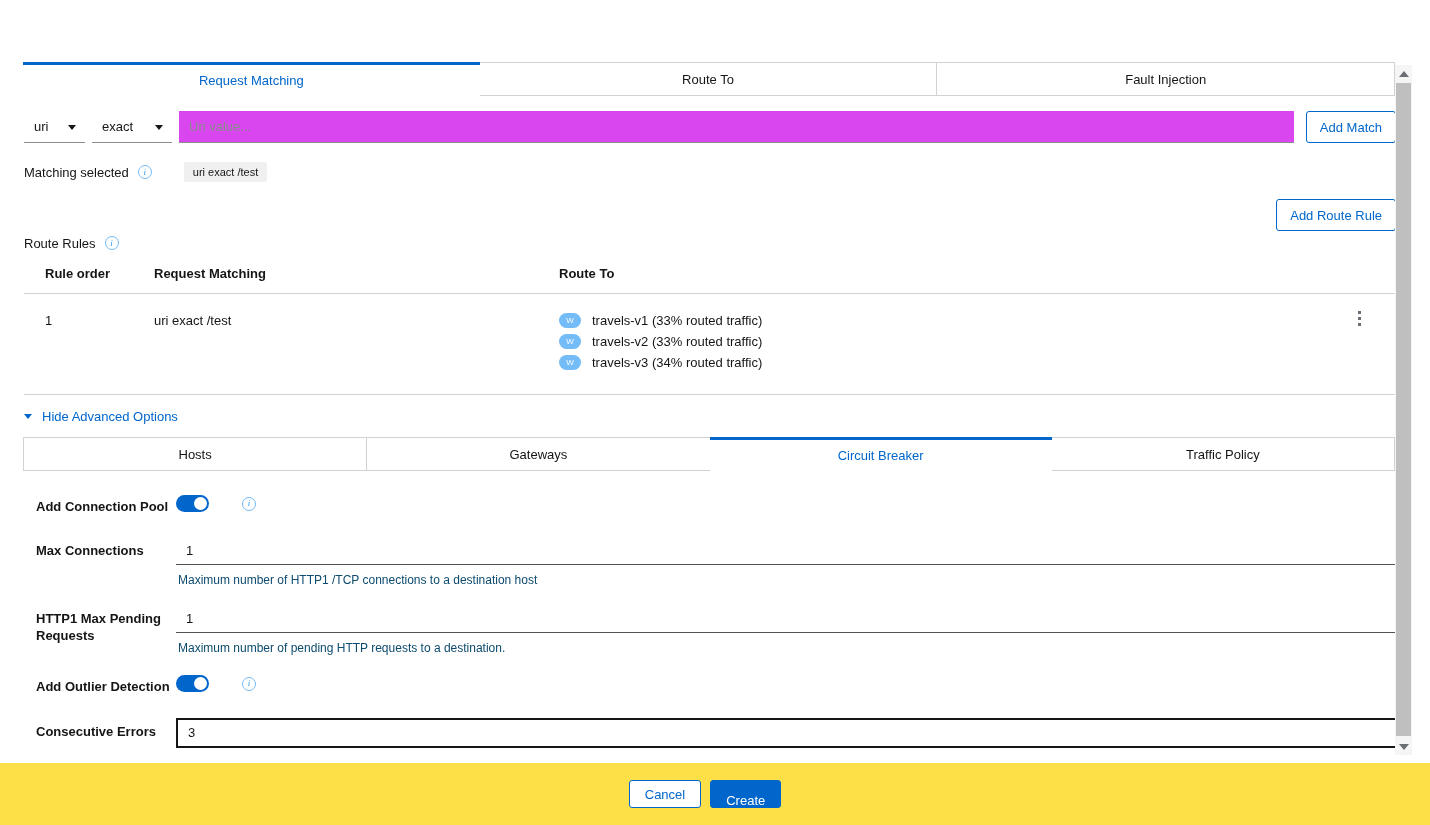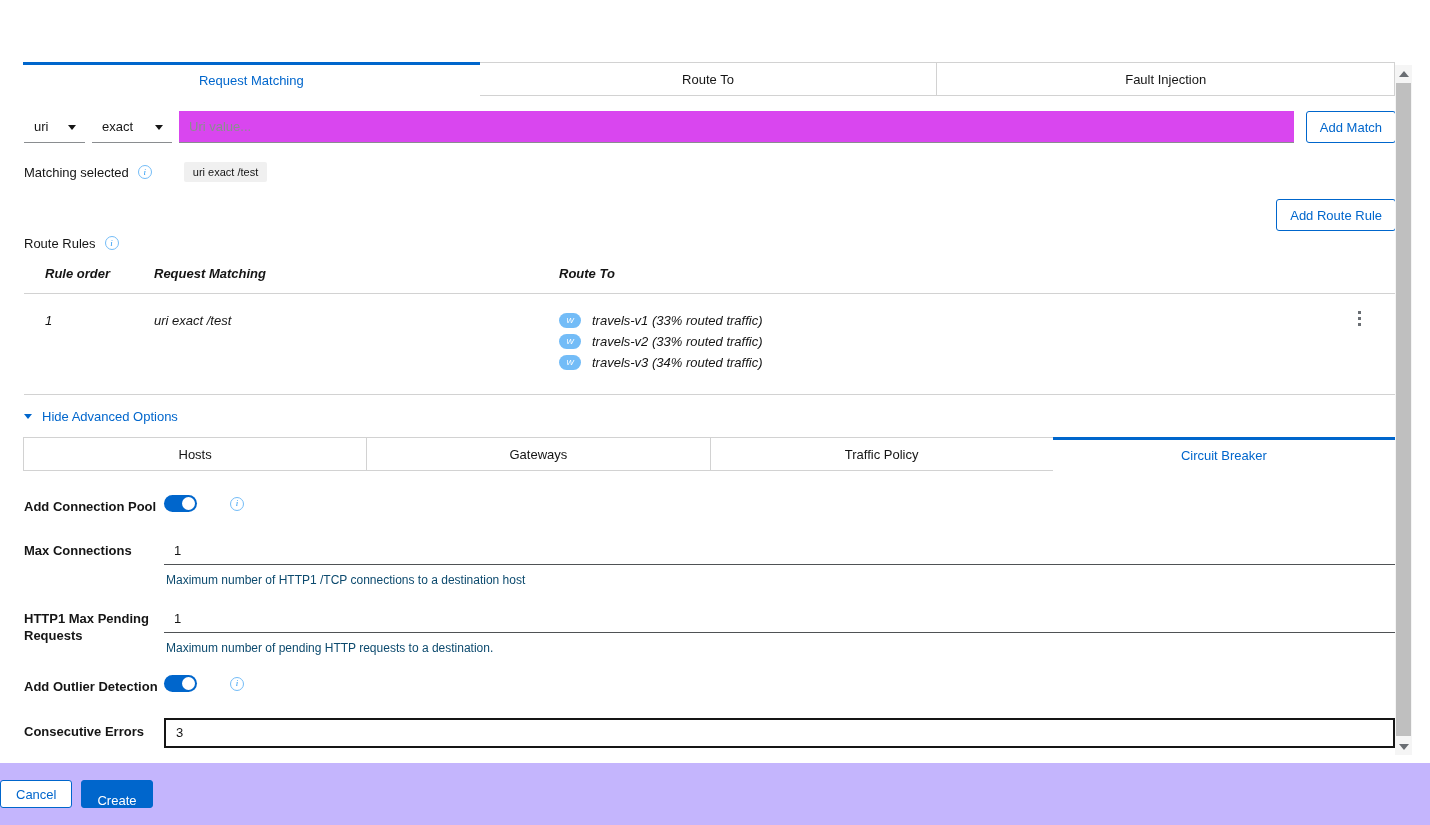--- a/index.html
+++ b/index.html
@@ -141,21 +141,21 @@
     width: 1372px; margin: 16px 0 0 24px;
   }
 
   
   .rr-head {
     display: flex; align-items: center;
     margin: 2px 0 0 24px; height: 20px;
   }
   .rr-title { font-size: 13px; color: #151515; }
 
-  .rr-table { width: 1372px; margin: 13px 12px 0 24px; font-style: italic; }
+  .rr-table { width: 1372px; margin: 13px 12px 0 24px; }
   .rr-thead {
     display: flex; padding-bottom: 12px;
     border-bottom: 1px solid #d2d2d2;
     font-size: 13px; font-weight: 700; color: #151515;
   }
   .col-order { width: 130px; padding-left: 21px; }
   .col-match { width: 405px; }
   .col-routeto { flex: 1; }
   .rr-row {
     display: flex; align-items: flex-start;
@@ -198,21 +198,21 @@
     width: 0; height: 0; margin-right: 10px;
     border-left: 4px solid transparent;
     border-right: 4px solid transparent;
     border-top: 5px solid #06c;
   }
 
   
   .adv-tabs { margin-top: 13px; justify-content: space-between; }
 
   
-  .form { width: 1372px; margin-left: 24px; padding-top: 22px; }
+  .form { width: 1372px; margin-left: 36px; padding-top: 22px; }
   .frow { display: flex; align-items: flex-start; margin-bottom: 0; }
   .flabel {
     width: 140px; flex: 0 0 140px;
     font-size: 13px; font-weight: 700; color: #151515;
     padding-top: 6px; line-height: 1.25;
   }
   .fctrl { flex: 1; }
   .switch {
     position: relative; display: inline-block;
     width: 33px; height: 17px; border-radius: 10px;
@@ -272,23 +272,23 @@
   }
   .vthumb {
     position: absolute; left: 1px; top: 18px;
     width: 15px; height: 653px;
     background: #bfbfbf; cursor: pointer;
   }
 
   
   .modal-footer {
     position: absolute; left: 0; right: 0; bottom: 0; height: 62px;
-    display: flex; align-items: center; justify-content: flex-start;
+    display: flex; align-items: center; justify-content: center;
     padding-right: 20px; gap: 9px;
-    background: #c4b5fd;
+    background: #fde047;
   }
   .btn-primary {
     height: 28px; padding: 12px 15px;
     border: 1px solid #06c; border-radius: 3px;
     background: #06c; color: #fff;
     font-size: 13px; font-family: inherit; cursor: pointer;
   }
   .btn-cancel {
     height: 28px; padding: 0 15px;
     border: 1px solid #06c; border-radius: 3px;
@@ -381,25 +381,25 @@
         <span>Hide Advanced Options</span>
       </div>
 
       <div class="tabs adv-tabs">
         <div class="tab">
           <span>Hosts</span>
         </div>
         <div class="tab">
           <span>Gateways</span>
         </div>
+        <div class="tab active lastpad">
+          <span>Circuit Breaker</span>
+        </div>
         <div class="tab">
           <span>Traffic Policy</span>
-        </div>
-        <div class="tab active lastpad">
-          <span>Circuit Breaker</span>
         </div>
       </div>
 
       <div class="form">
 
         <div class="frow">
           <div class="flabel">Add Connection Pool</div>
           <div class="fctrl">
             <div class="switch-row">
               <span class="switch">

